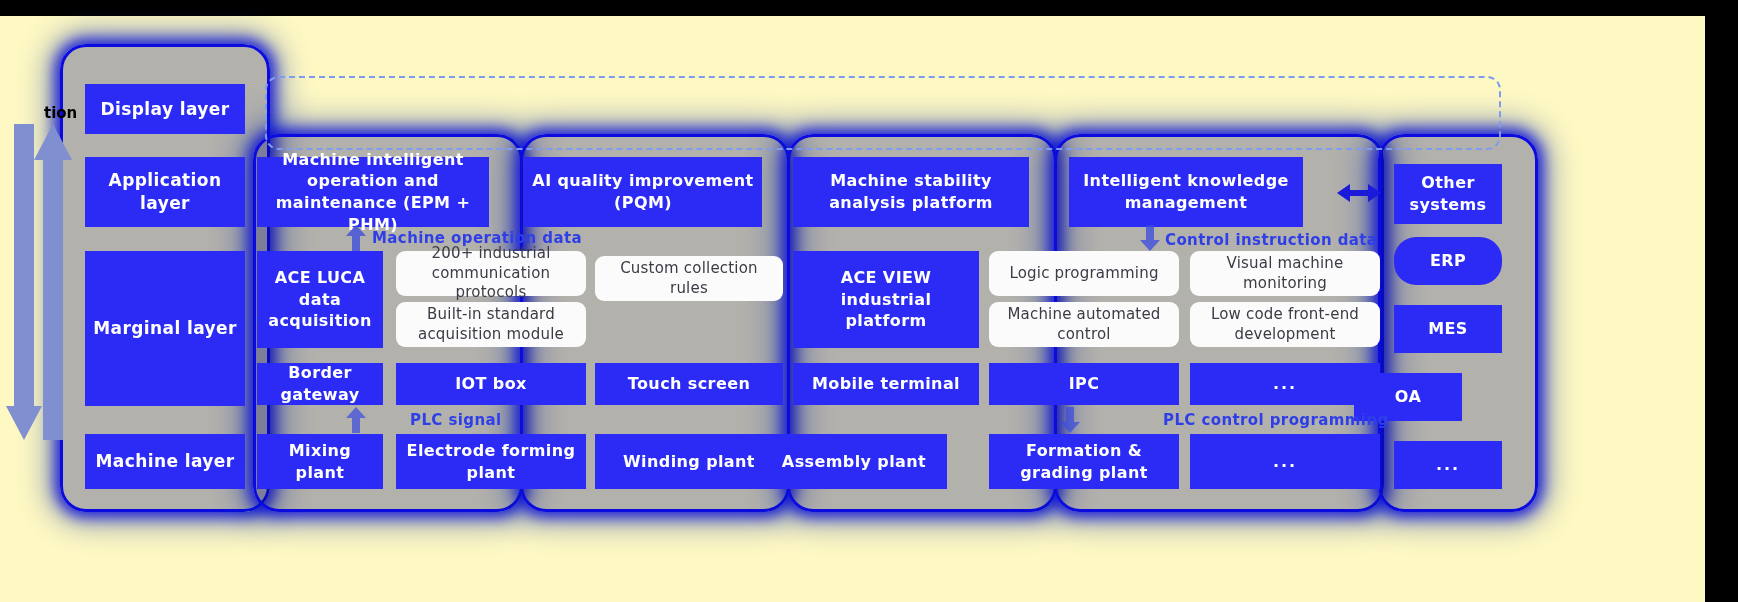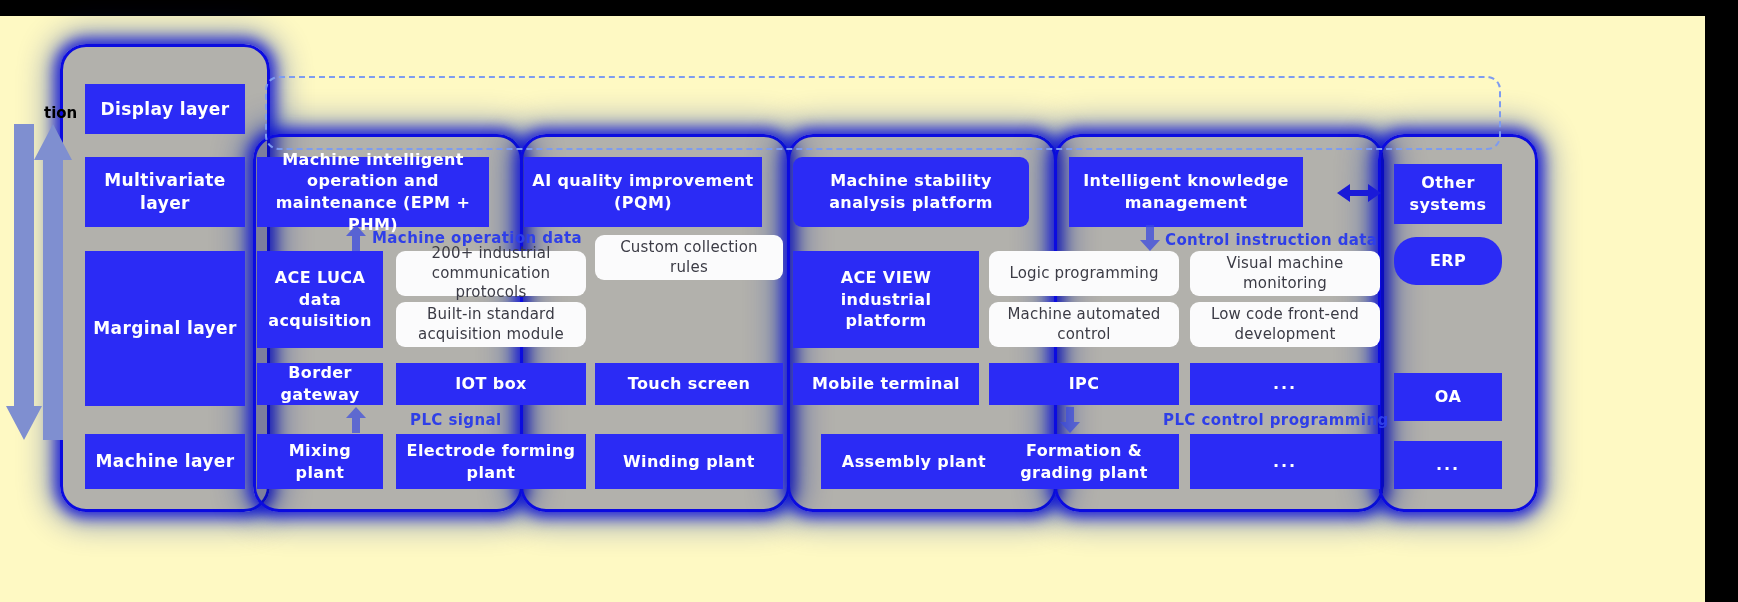--- a/index.html
+++ b/index.html
@@ -56,27 +56,27 @@
   <div class="cut-text" style="left:44px;top:88px;">tion</div>
 
   <svg class="arrow-down-big" style="left:6px;top:108px;" width="36" height="316" viewBox="0 0 36 316">
     <polygon points="8,0 28,0 28,282 36,282 18,316 0,282 8,282" fill="#7f8fd0"></polygon>
   </svg>
   <svg class="arrow-up-big" style="left:34px;top:108px;" width="38" height="316" viewBox="0 0 38 316">
     <polygon points="19,0 38,36 29,36 29,316 9,316 9,36 0,36" fill="#7f8fd0"></polygon>
   </svg>
 
   <div class="blue-box s17" style="left:85px;top:68px;width:160px;height:50px;">Display layer</div>
-  <div class="blue-box s17" style="left:85px;top:141px;width:160px;height:70px;">Multivariate layer</div>
+  <div class="blue-box s17" style="left:85px;top:141px;width:160px;height:70px;">Application layer</div>
   <div class="blue-box s17" style="left:85px;top:235px;width:160px;height:155px;">Marginal layer</div>
   <div class="blue-box s17" style="left:85px;top:418px;width:160px;height:55px;">Machine layer</div>
 
   <div class="blue-box s16" style="left:257px;top:141px;width:232px;height:70px;">Machine intelligent operation and maintenance (EPM + PHM)</div>
   <div class="blue-box s16" style="left:524px;top:141px;width:238px;height:70px;">AI quality improvement (PQM)</div>
-  <div class="blue-box s16" style="left:793px;top:141px;width:236px;height:70px;border-radius:9px;">Machine stability analysis platform</div>
+  <div class="blue-box s16" style="left:793px;top:141px;width:236px;height:70px;">Machine stability analysis platform</div>
   <div class="blue-box s16" style="left:1069px;top:141px;width:234px;height:70px;">Intelligent knowledge management</div>
 
   <svg style="position:absolute;left:1337px;top:166px;" width="44" height="22" viewBox="0 0 44 22">
     <polygon points="0,11 13,2 13,8 31,8 31,2 44,11 31,20 31,14 13,14 13,20" fill="#1a1ad8"></polygon>
   </svg>
 
   <div class="blue-box s16" style="left:1394px;top:148px;width:108px;height:60px;">Other systems</div>
 
   <svg style="position:absolute;left:346px;top:209px;" width="20" height="26" viewBox="0 0 20 26">
     <polygon points="10,0 20,11 14,11 14,26 6,26 6,11 0,11" fill="#3a4ae0" opacity=".75"></polygon>
@@ -85,49 +85,50 @@
 
   <svg style="position:absolute;left:1140px;top:209px;" width="20" height="26" viewBox="0 0 20 26">
     <polygon points="6,0 14,0 14,15 20,15 10,26 0,15 6,15" fill="#3a4ae0" opacity=".75"></polygon>
   </svg>
   <div class="flow-label" style="left:1165px;top:215px;">Control instruction data</div>
 
   <div class="blue-box s16" style="left:257px;top:235px;width:126px;height:97px;">ACE LUCA data acquisition</div>
   <div class="blue-box s16" style="left:793px;top:235px;width:186px;height:97px;">ACE VIEW industrial platform</div>
 
   <div class="white-box s15" style="left:396px;top:235px;width:190px;height:45px;">200+ industrial communication protocols</div>
-  <div class="white-box s15" style="left:595px;top:219px;width:188px;height:45px;">Custom collection rules</div>
+  <div class="white-box s15" style="left:595px;top:240px;width:188px;height:45px;">Custom collection rules</div>
   <div class="white-box s15" style="left:396px;top:286px;width:190px;height:45px;">Built-in standard acquisition module</div>
 
   <div class="white-box s15" style="left:989px;top:235px;width:190px;height:45px;">Logic programming</div>
   <div class="white-box s15" style="left:1190px;top:235px;width:190px;height:45px;">Visual machine monitoring</div>
   <div class="white-box s15" style="left:989px;top:286px;width:190px;height:45px;">Machine automated control</div>
   <div class="white-box s15" style="left:1190px;top:286px;width:190px;height:45px;">Low code front-end development</div>
 
   <div class="blue-box s16" style="left:257px;top:347px;width:126px;height:42px;">Border gateway</div>
   <div class="blue-box s16" style="left:396px;top:347px;width:190px;height:42px;">IOT box</div>
   <div class="blue-box s16" style="left:595px;top:347px;width:188px;height:42px;">Touch screen</div>
   <div class="blue-box s16" style="left:793px;top:347px;width:186px;height:42px;">Mobile terminal</div>
   <div class="blue-box s16" style="left:989px;top:347px;width:190px;height:42px;">IPC</div>
   <div class="blue-box s16 ellipsis" style="left:1190px;top:347px;width:190px;height:42px;">...</div>
 
   <div class="blue-box s16" style="left:1394px;top:221px;width:108px;height:48px;border-radius:22px;">ERP</div>
-  <div class="blue-box s16" style="left:1394px;top:357px;width:108px;height:48px;">OA</div>
+  <div class="blue-box s16" style="left:1394px;top:289px;width:108px;height:48px;">MES</div>
+  <div class="blue-box s16" style="left:1354px;top:357px;width:108px;height:48px;">OA</div>
   <div class="blue-box s16 ellipsis" style="left:1394px;top:425px;width:108px;height:48px;">...</div>
 
   <svg style="position:absolute;left:346px;top:391px;" width="20" height="26" viewBox="0 0 20 26">
     <polygon points="10,0 20,11 14,11 14,26 6,26 6,11 0,11" fill="#3a4ae0" opacity=".7"></polygon>
   </svg>
   <div class="flow-label" style="left:410px;top:395px;">PLC signal</div>
 
   <svg style="position:absolute;left:1060px;top:391px;" width="20" height="26" viewBox="0 0 20 26">
     <polygon points="6,0 14,0 14,15 20,15 10,26 0,15 6,15" fill="#3a4ae0" opacity=".7"></polygon>
   </svg>
   <div class="flow-label" style="left:1163px;top:395px;">PLC control programming</div>
 
   <div class="blue-box s16" style="left:257px;top:418px;width:126px;height:55px;">Mixing plant</div>
   <div class="blue-box s16" style="left:396px;top:418px;width:190px;height:55px;">Electrode forming plant</div>
   <div class="blue-box s16" style="left:595px;top:418px;width:188px;height:55px;text-align:right;">Winding plant</div>
-  <div class="blue-box s16" style="left:821px;top:418px;width:186px;height:55px;">Assembly plant</div>
+  <div class="blue-box s16" style="left:761px;top:418px;width:186px;height:55px;">Assembly plant</div>
   <div class="blue-box s16" style="left:989px;top:418px;width:190px;height:55px;">Formation &amp; grading plant</div>
   <div class="blue-box s16 ellipsis" style="left:1190px;top:418px;width:190px;height:55px;">...</div>
 
 </div>
 
 </body></html>

